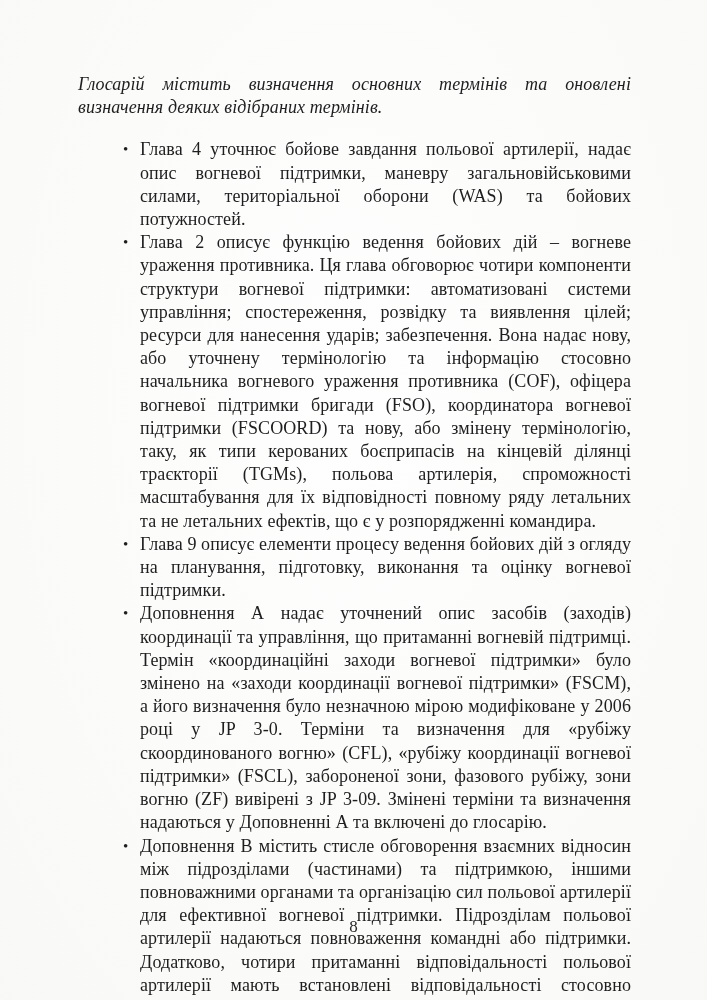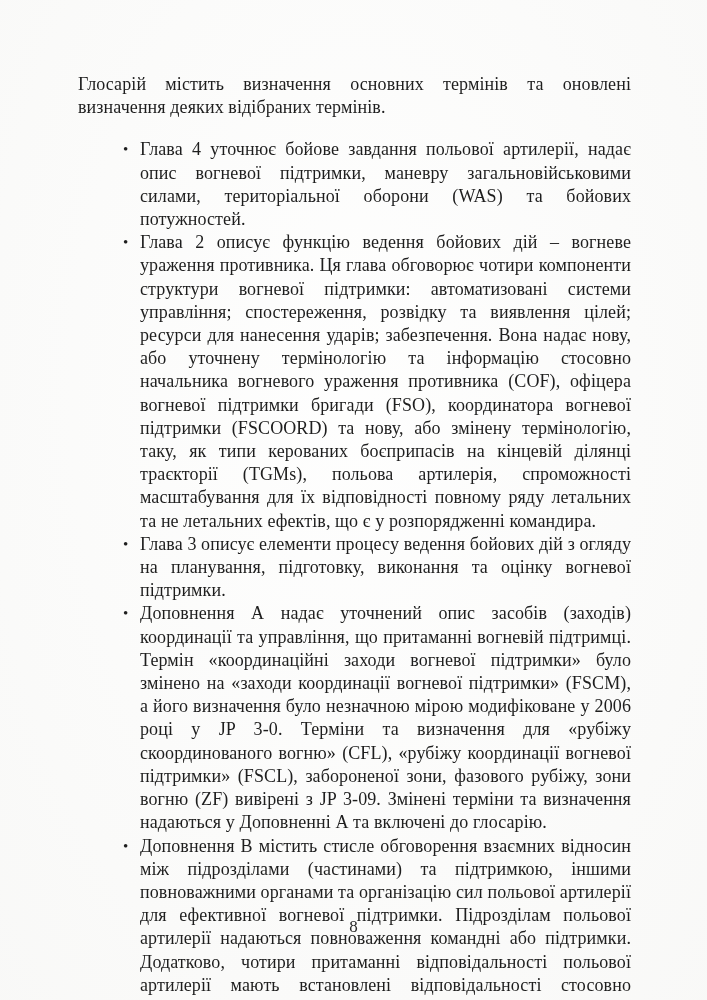--- a/index.html
+++ b/index.html
@@ -27,20 +27,21 @@
     top: 73px;
     left: 78px;
     width: 553px;
     font-size: 18px;
     line-height: 23.2px;
     text-align: justify;
     letter-spacing: 0.1px;
   }
   .intro {
     margin: 0;
+    font-style: italic;
   }
   .bullet-list {
     list-style: none;
     margin: 19px 0 0 0;
     padding: 0;
   }
   .bullet-list li {
     position: relative;
     padding-left: 62px;
     margin: 0;
@@ -79,21 +80,21 @@
     <li>
       <span class="marker">•</span>
       <span class="txt">Глава 4 уточнює бойове завдання польової артилерії, надає опис вогневої підтримки, маневру загальновійськовими силами, територіальної оборони (WAS) та бойових потужностей.</span>
     </li>
     <li>
       <span class="marker">•</span>
       <span class="txt">Глава 2 описує функцію ведення бойових дій – вогневе ураження противника. Ця глава обговорює чотири компоненти структури вогневої підтримки: автоматизовані системи управління; спостереження, розвідку та виявлення цілей; ресурси для нанесення ударів; забезпечення. Вона надає нову, або уточнену термінологію та інформацію стосовно начальника вогневого ураження противника (COF), офіцера вогневої підтримки бригади (FSO), координатора вогневої підтримки (FSCOORD) та нову, або змінену термінологію, таку, як типи керованих боєприпасів на кінцевій ділянці траєкторії (TGMs), польова артилерія, спроможності масштабування для їх відповідності повному ряду летальних та не летальних ефектів, що є у розпорядженні командира.</span>
     </li>
     <li>
       <span class="marker">•</span>
-      <span class="txt">Глава 3 описує елементи процесу ведення бойових дій з огляду на планування, підготовку, виконання та оцінку вогневої підтримки.</span>
+      <span class="txt">Глава 9 описує елементи процесу ведення бойових дій з огляду на планування, підготовку, виконання та оцінку вогневої підтримки.</span>
     </li>
     <li>
       <span class="marker">•</span>
       <span class="txt">Доповнення А надає уточнений опис засобів (заходів) координації та управління, що притаманні вогневій підтримці. Термін «координаційні заходи вогневої підтримки» було змінено на «заходи координації вогневої підтримки» (FSCM), а його визначення було незначною мірою модифіковане у 2006 році у JP 3-0. Терміни та визначення для «рубіжу скоординованого вогню» (CFL), «рубіжу координації вогневої підтримки» (FSCL), забороненої зони, фазового рубіжу, зони вогню (ZF) вивірені з JP 3-09. Змінені терміни та визначення надаються у Доповненні А та включені до глосарію.</span>
     </li>
     <li class="cut-off">
       <span class="marker">•</span>
       <span class="txt">Доповнення В містить стисле обговорення взаємних відносин між підрозділами (частинами) та підтримкою, іншими повноважними органами та організацію сил польової артилерії для ефективної вогневої підтримки. Підрозділам польової артилерії надаються повноваження командні або підтримки. Додатково, чотири притаманні відповідальності польової артилерії мають встановлені відповідальності стосовно</span>
     </li>
   </ul>

